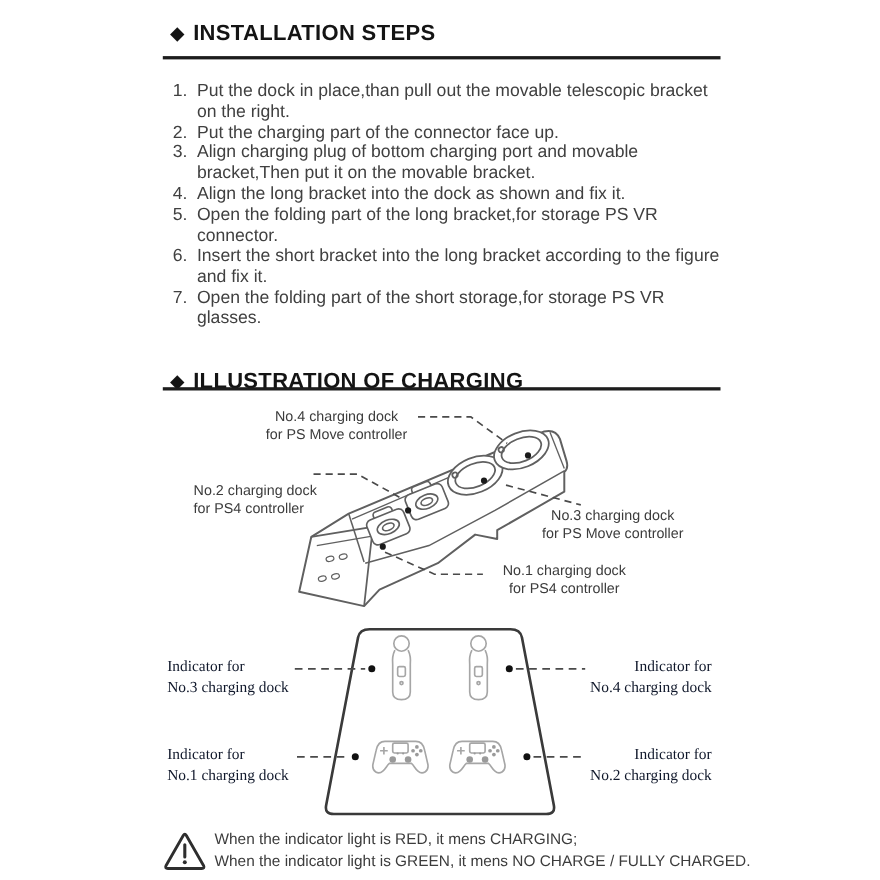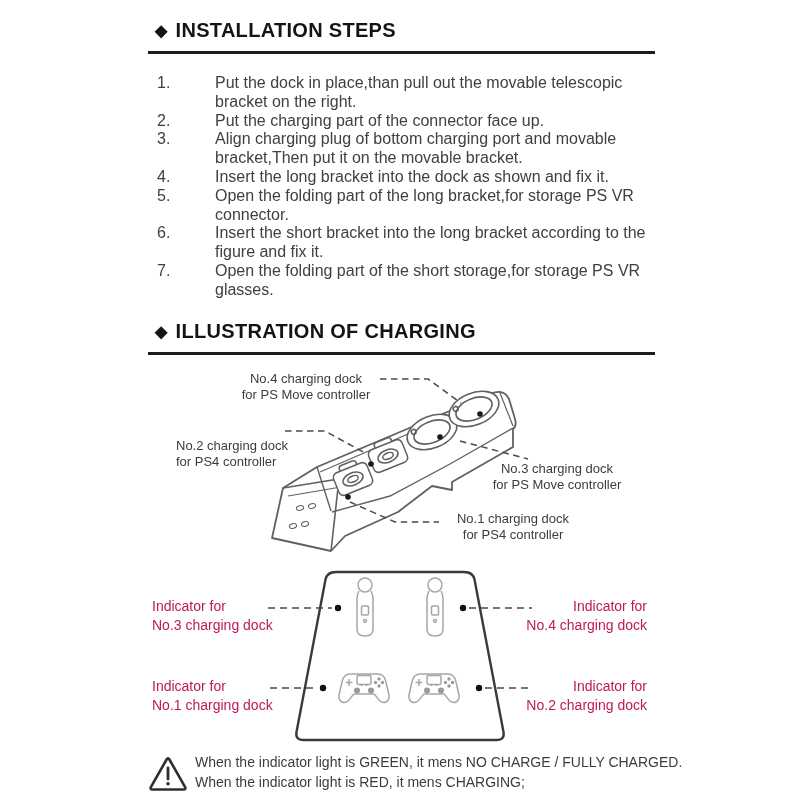--- a/index.html
+++ b/index.html
@@ -6,23 +6,23 @@
   .page{position:relative;width:800px;height:800px;background:#ffffff;overflow:hidden;
         font-family:"Liberation Sans", sans-serif;color:#3f3f3f;}
   .abs{position:absolute;}
   .sec-title{position:absolute;font-size:20px;font-weight:700;color:#141414;letter-spacing:.3px;white-space:nowrap;}
   .sec-title .diamond{font-size:16px;margin-right:8px;position:relative;top:-1px;}
   .rule{position:absolute;left:148px;width:507px;height:3px;background:#1d1d1d;}
   ol.steps{position:absolute;left:157px;top:74px;width:502px;margin:0;padding:0;list-style:none;
            font-size:16px;line-height:18.8px;color:#404040;}
   ol.steps li{display:flex;}
   ol.steps .num{flex:0 0 22px;}
-  ol.steps .txt{flex:1;margin-left:36px;}
+  ol.steps .txt{flex:1;}
   .dock-label{position:absolute;font-size:13px;line-height:16px;color:#3c3c3c;}
-  .ind-label{position:absolute;font-size:14px;line-height:19px;color:#be185d;white-space:nowrap;}
+  .ind-label{position:absolute;font-size:14px;line-height:19px;color:#0f172a;white-space:nowrap;font-family:Liberation Serif, serif;}
   .ind-right{text-align:right;}
   .warn-text{position:absolute;left:195px;top:752px;width:560px;font-size:14px;line-height:20px;color:#3c3c3c;}
   svg{display:block;}
 </style>
 </head>
 <body>
 
 <div class="page">
 
   <div class="sec-title" style="left:155px;top:19px;">
@@ -38,37 +38,37 @@
     <li>
         <span class="num">2.</span>
         <span class="txt">Put the charging part of the connector face up.</span>
       </li>
     <li>
         <span class="num">3.</span>
         <span class="txt">Align charging plug of bottom charging port and movable bracket,Then put it on the movable bracket.</span>
       </li>
     <li>
         <span class="num">4.</span>
-        <span class="txt">Insert the long bracket into the dock as shown and fix it.</span>
+        <span class="txt">Align the long bracket into the dock as shown and fix it.</span>
       </li>
     <li>
         <span class="num">5.</span>
         <span class="txt">Open the folding part of the long bracket,for storage PS VR connector.</span>
       </li>
     <li>
         <span class="num">6.</span>
         <span class="txt">Insert the short bracket into the long bracket according to the figure and fix it.</span>
       </li>
     <li>
         <span class="num">7.</span>
         <span class="txt">Open the folding part of the short storage,for storage PS VR glasses.</span>
       </li>
   </ol>
 
-  <div class="sec-title" style="left:155px;top:320px;">
+  <div class="sec-title" style="left:155px;top:336px;">
     <span class="diamond">◆</span><span>ILLUSTRATION OF CHARGING</span>
   </div>
   <div class="rule" style="top:352px;"></div>
 
   <svg class="abs" style="left:150px;top:365px;" width="510" height="200" viewBox="0 0 510 200" xmlns="http://www.w3.org/2000/svg" xmlns:xlink="http://www.w3.org/1999/xlink">
     <defs>
       <g id="cup" stroke="#606060" stroke-width="1.6" fill="#fff">
         <ellipse rx="26" ry="16"></ellipse>
         <ellipse rx="19" ry="10.5" fill="none"></ellipse>
         <circle cx="-17" cy="-7" r="2.4" fill="none"></circle>
@@ -198,17 +198,17 @@
     <div>Indicator for</div>
     <div>No.2 charging dock</div>
   </div>
 
   <svg class="abs" style="left:148px;top:754px;" width="40" height="38" viewBox="0 0 40 38">
     <path d="M 18.6,5.5 Q 20,3.2 21.4,5.5 L 37,32.8 Q 38.3,35.5 35.4,35.5 L 4.6,35.5 Q 1.7,35.5 3,32.8 Z" fill="none" stroke="#2e2e2e" stroke-width="2.6" stroke-linejoin="round"></path>
     <path d="M 20,14 L 20,25" stroke="#2e2e2e" stroke-width="2.8" stroke-linecap="round"></path>
     <circle cx="20" cy="29.8" r="1.8" fill="#2e2e2e"></circle>
   </svg>
   <div class="warn-text">
+    <div>When the indicator light is RED, it mens CHARGING;</div>
     <div>When the indicator light is GREEN, it mens NO CHARGE / FULLY CHARGED.</div>
-    <div>When the indicator light is RED, it mens CHARGING;</div>
   </div>
 
 </div>
 
 </body></html>

